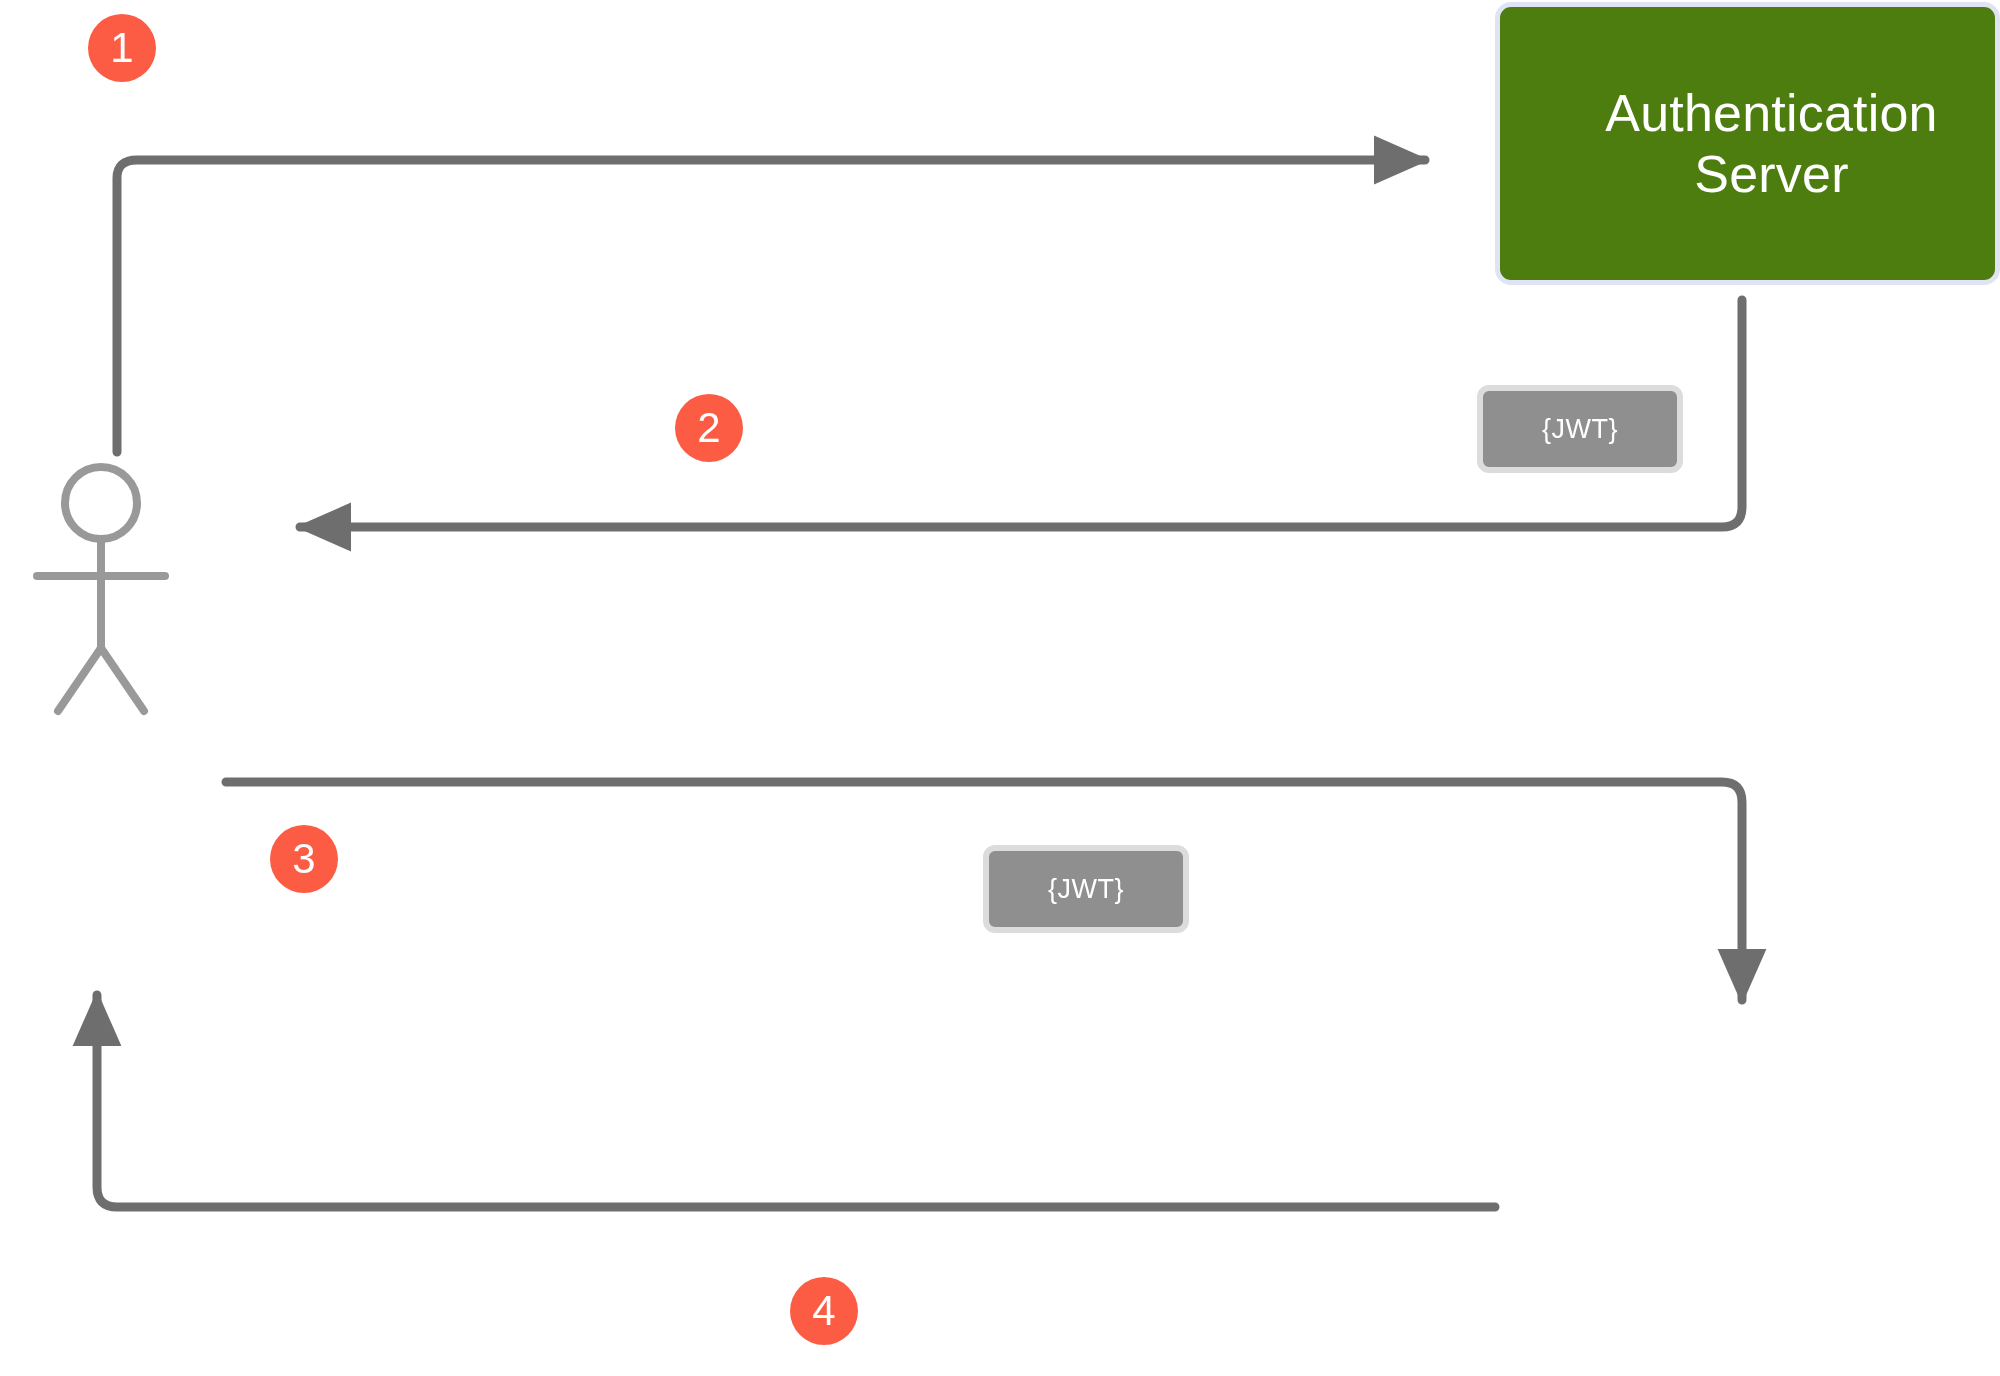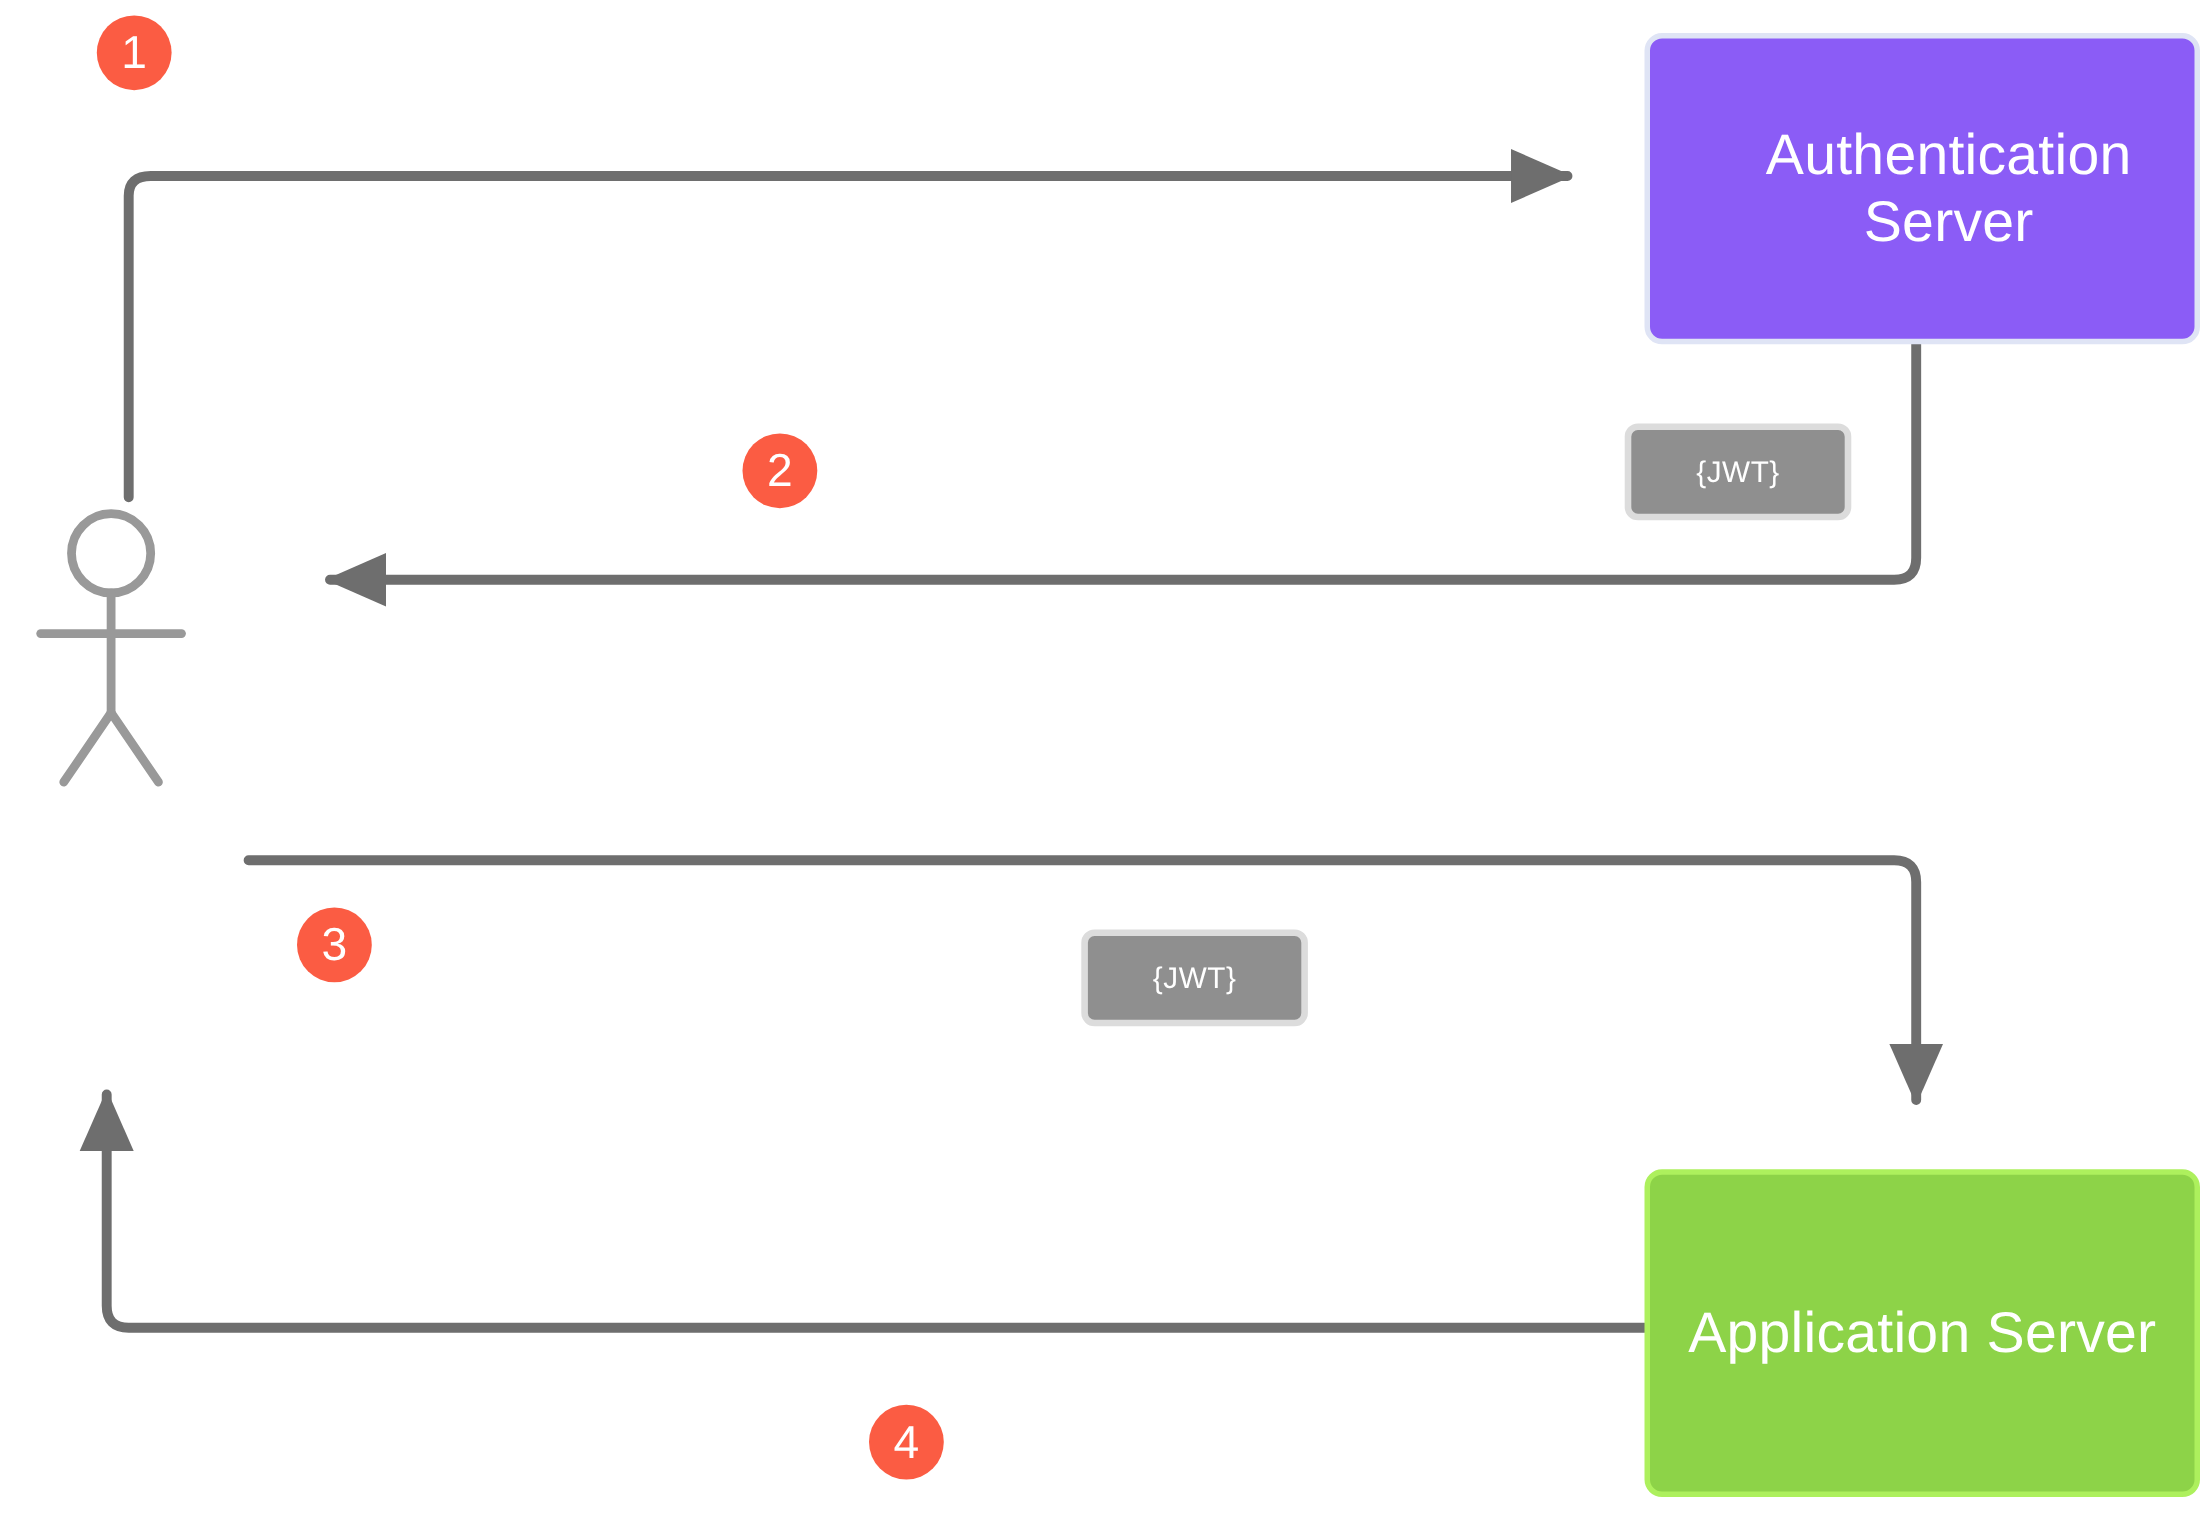--- a/index.html
+++ b/index.html
@@ -35,24 +35,24 @@
     justify-content: center;
     text-align: center;
     color: #ffffff;
     font-size: 52px;
     line-height: 1.16;
     letter-spacing: 0.2px;
     font-weight: 400;
   }
   .node-auth {
     left: 1495px;
-    top: 30px;
+    top: 2px;
     width: 505px;
     height: 283px;
-    background: #8b5cf6;
+    background: #4d7c0f;
     border: 5px solid #dfe4f5;
     padding-left: 48px;
   }
   .node-app {
     left: 1495px;
     top: 1063px;
     width: 505px;
     height: 298px;
     background: #8dd348;
     border: 5px solid #adf05d;
@@ -139,24 +139,20 @@
       <line x1="83" y1="190" x2="40" y2="253" stroke="#999999" stroke-width="8" stroke-linecap="round"></line>
       <line x1="83" y1="190" x2="126" y2="253" stroke="#999999" stroke-width="8" stroke-linecap="round"></line>
     </svg>
   </div>
 
   <div class="node node-auth">
     <span class="node-label">Authentication
 Server</span>
   </div>
 
-  <div class="node node-app">
-    <span class="node-label">Application
-Server</span>
-  </div>
 
   <div class="badge" style="left:88px; top:14px;">1</div>
 
   <div class="badge" style="left:675px; top:394px;">2</div>
   <div class="jwt" style="left:1477px; top:385px; width:206px; height:88px;">{JWT}</div>
 
   <div class="badge" style="left:270px; top:825px;">3</div>
   <div class="jwt" style="left:983px; top:845px; width:206px; height:88px;">{JWT}</div>
 
   <div class="badge" style="left:790px; top:1277px;">4</div>

